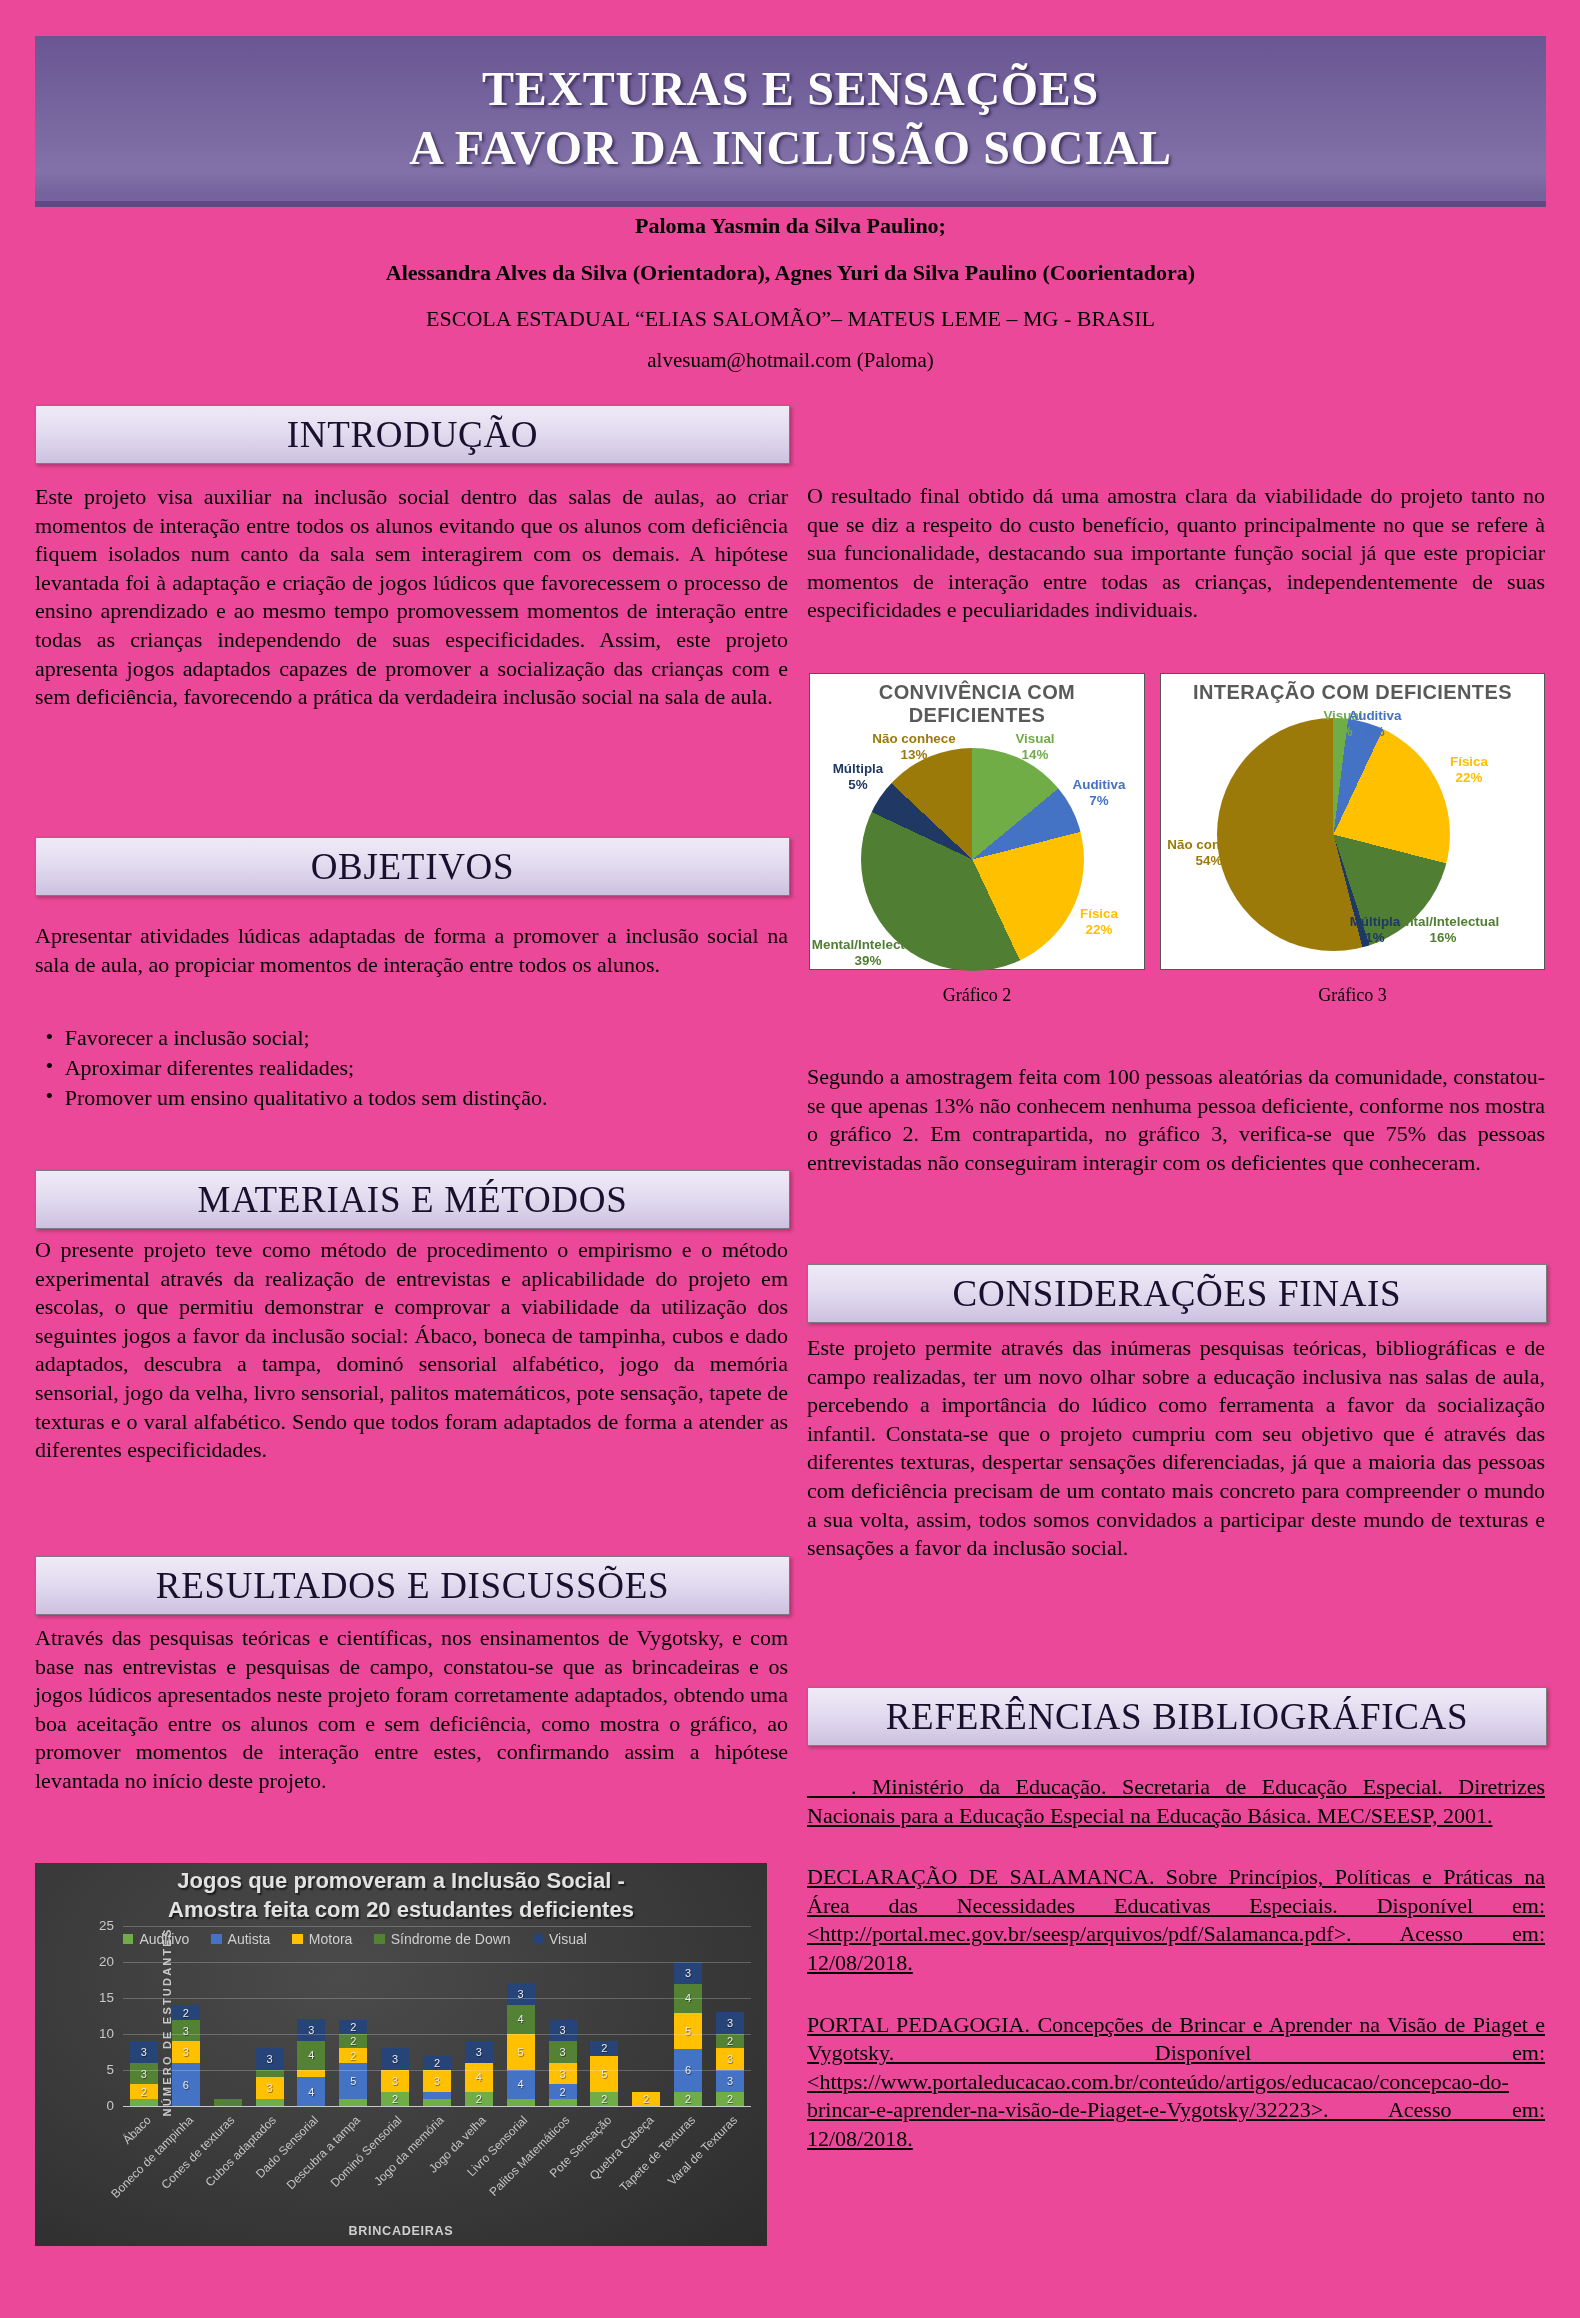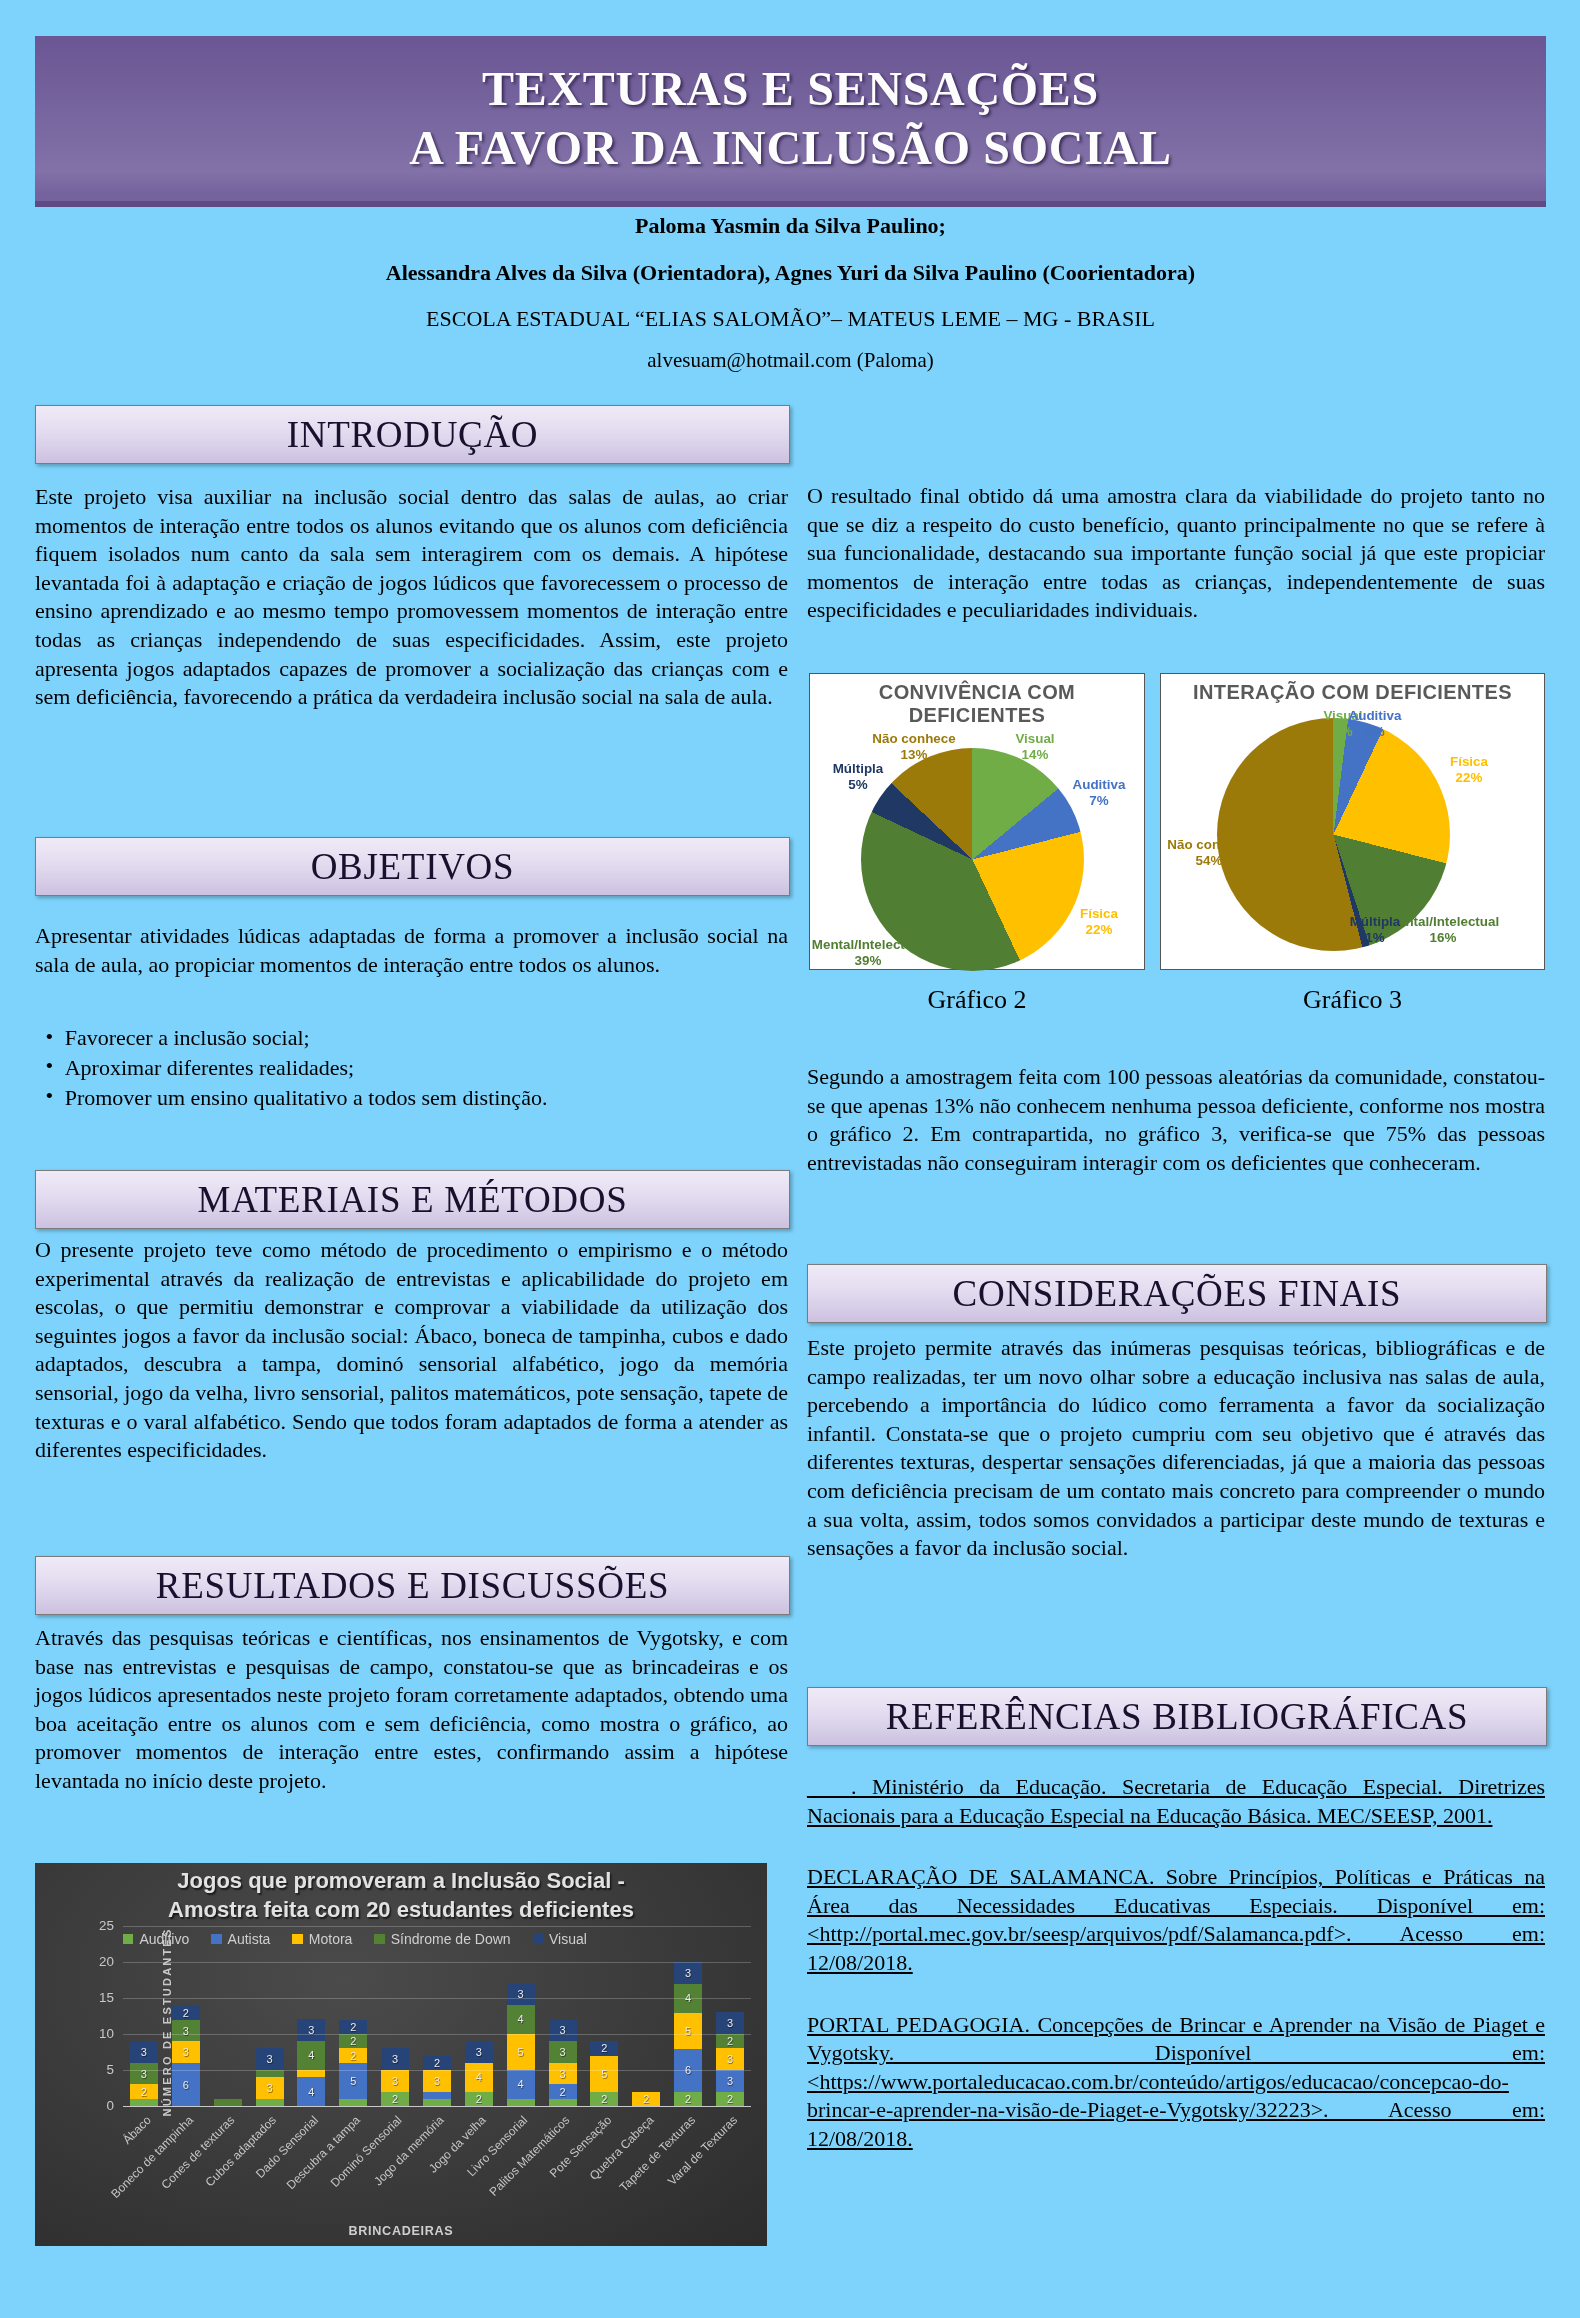--- a/index.html
+++ b/index.html
@@ -1,16 +1,16 @@
 <!DOCTYPE html>
 <html style="font-size:12px"><head>
 <meta charset="utf-8">
 <style>
   html,body{margin:0;padding:0;background:#ffffff;}
-  .poster{position:relative;width:1581px;height:2319px;background:#7dd3fc;
+  .poster{position:relative;width:1581px;height:2319px;background:#ec4899;
           font-family:"Liberation Serif", serif;color:#000;overflow:hidden;}
 
   
   .banner{position:absolute;left:35px;top:36px;width:1511px;height:165px;
           background:linear-gradient(180deg,#6a5693 0%,#75639d 40%,#8272a8 82%,#75639d 95%);
           border-bottom:6.7px solid #5e4b86;display:flex;flex-direction:column;
           align-items:center;justify-content:center;}
   .banner h1{margin:0;font-size:48px;line-height:1.22;font-weight:bold;color:#fdfdfd;
              letter-spacing:0.7px;text-shadow:2.2px 2.2px 3px rgba(30,15,55,.65);text-align:center;}
 
@@ -38,21 +38,21 @@
 
   
   .fig-box{position:absolute;top:673px;height:297px;background:#fff;border:1.5px solid #565656;box-sizing:border-box;}
   .fig-title{margin-top:7.4px;text-align:center;font-family:"Liberation Sans",sans-serif;
              font-size:20px;font-weight:bold;color:#595959;letter-spacing:0.4px;}
   .pie-area{position:relative;width:100%;height:245px;}
   .pie{position:absolute;border-radius:50%;}
   .pie-label{position:absolute;transform:translate(-50%,-50%);text-align:center;
              font-family:"Liberation Sans",sans-serif;font-weight:bold;font-size:13.4px;line-height:1.18;
              white-space:nowrap;}
-  .fig-caption{position:absolute;top:985px;font-size:26px;text-align:center;}
+  .fig-caption{position:absolute;top:985px;font-size:18px;text-align:center;}
   .fonte{position:absolute;top:1017px;left:807px;width:738px;text-align:right;
          padding-right:41px;box-sizing:border-box;font-size:21.6px;}
 
   
   .chart-box{position:absolute;left:35px;top:1863px;width:732px;height:383px;
              background:radial-gradient(ellipse at 42% 30%, #4b4b4b 0%, #3a3a3a 55%, #2c2c2c 100%);
              font-family:"Liberation Sans",sans-serif;}
   .bc-title{position:absolute;left:0;width:100%;text-align:center;font-weight:bold;
             font-size:22px;color:#e2e2e2;text-shadow:1.5px 1.5px 1.5px rgba(0,0,0,.6);}
   .bc-t1{top:4.5px;} .bc-t2{top:34px;}

